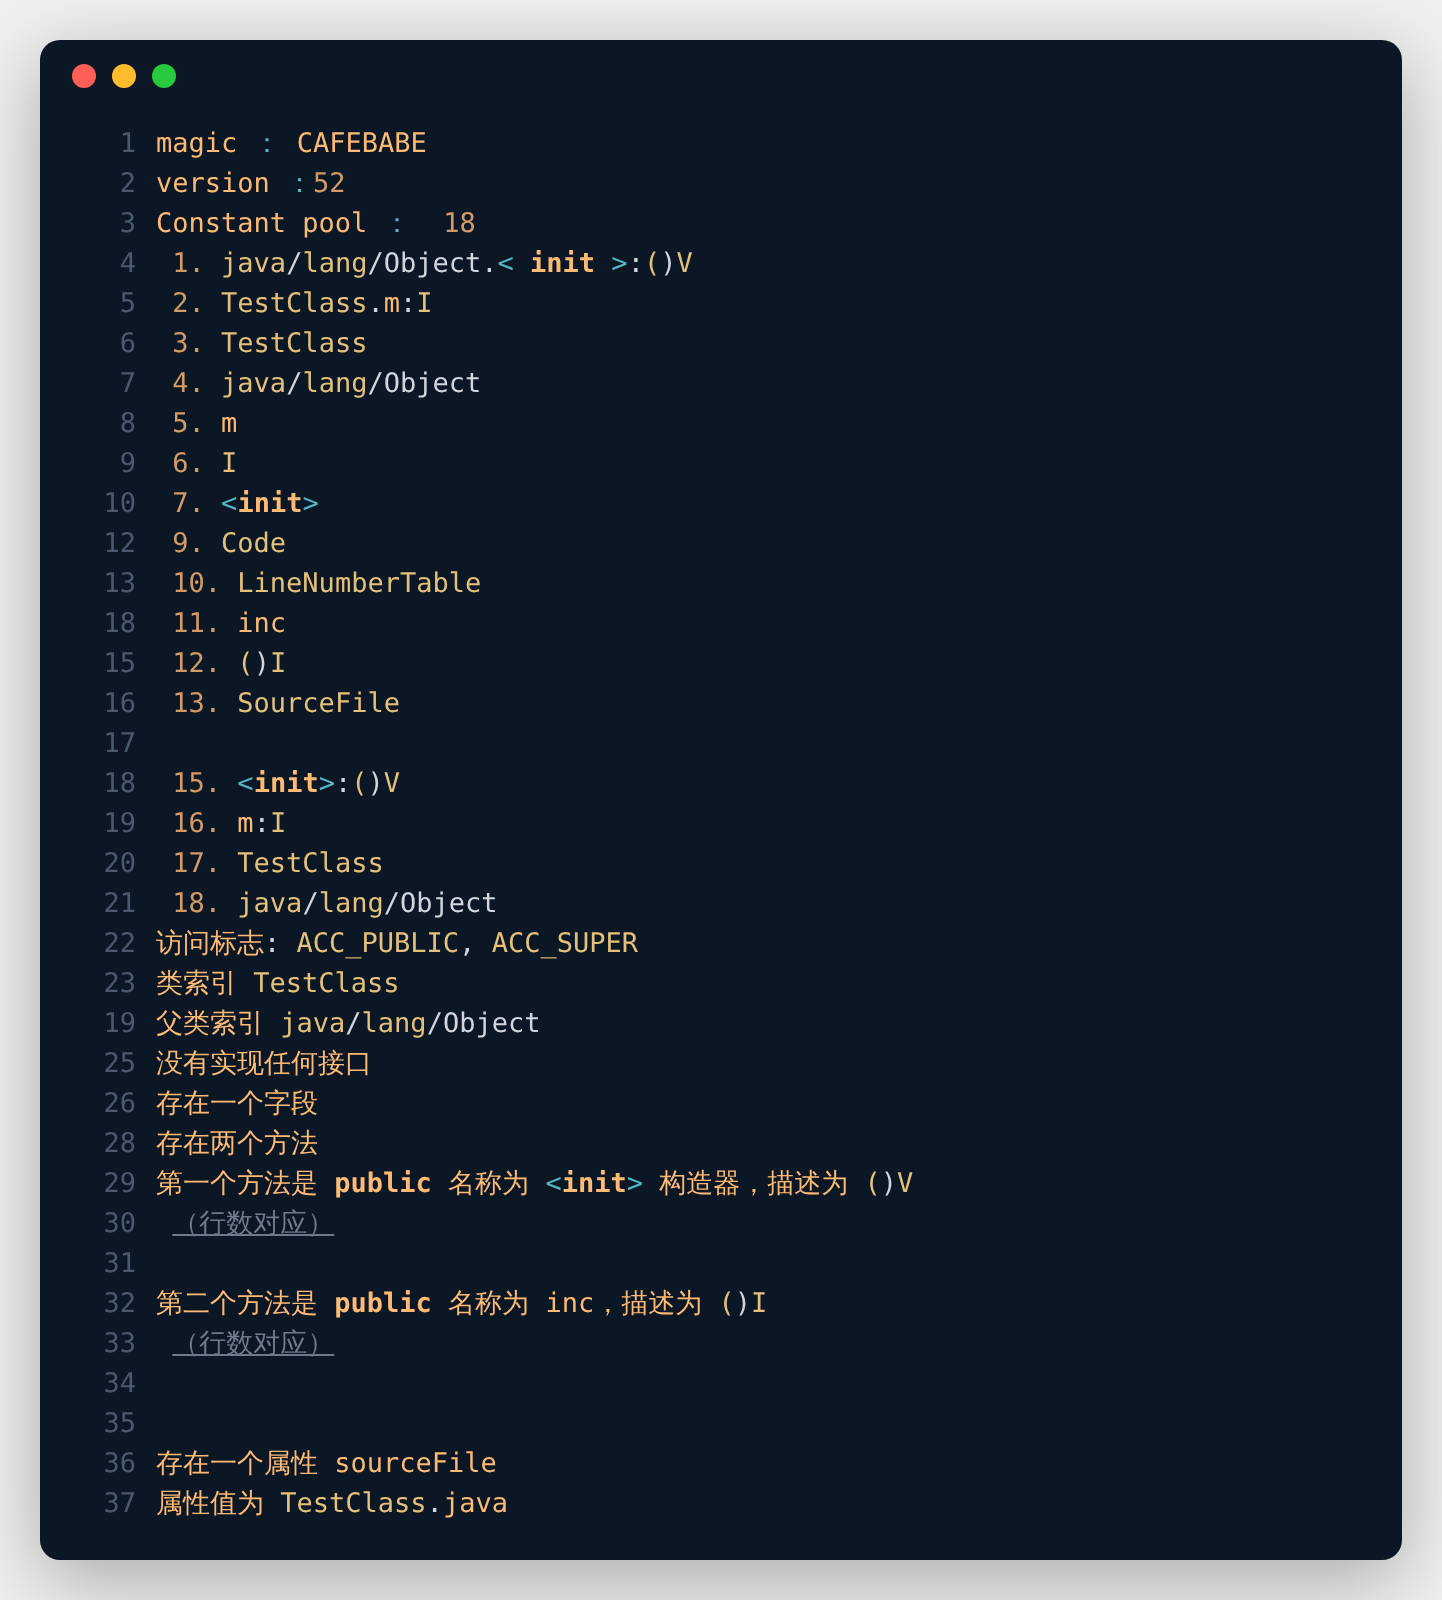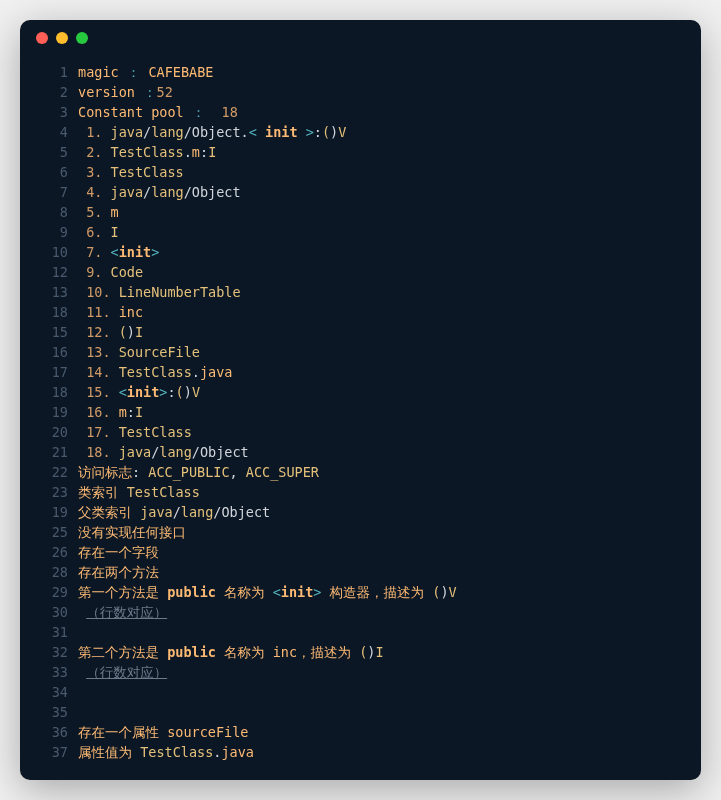--- a/index.html
+++ b/index.html
@@ -73,21 +73,21 @@
       <div class="line"><span class="ln">6</span><span><span class="c-white"> </span><span class="c-num">3.</span><span class="c-white"> </span><span class="c-yellow">TestClass</span></span></div>
       <div class="line"><span class="ln">7</span><span><span class="c-white"> </span><span class="c-num">4.</span><span class="c-white"> </span><span class="c-yellow">java</span><span class="c-white">/</span><span class="c-yellow">lang</span><span class="c-white">/Object</span></span></div>
       <div class="line"><span class="ln">8</span><span><span class="c-white"> </span><span class="c-num">5.</span><span class="c-white"> </span><span class="c-orange">m</span></span></div>
       <div class="line"><span class="ln">9</span><span><span class="c-white"> </span><span class="c-num">6.</span><span class="c-white"> </span><span class="c-yellow">I</span></span></div>
       <div class="line"><span class="ln">10</span><span><span class="c-white"> </span><span class="c-num">7.</span><span class="c-white"> </span><span class="c-teal">&lt;</span><span class="c-blue">init</span><span class="c-teal">&gt;</span></span></div>
       <div class="line"><span class="ln">12</span><span><span class="c-white"> </span><span class="c-num">9.</span><span class="c-white"> </span><span class="c-yellow">Code</span></span></div>
       <div class="line"><span class="ln">13</span><span><span class="c-white"> </span><span class="c-num">10.</span><span class="c-white"> </span><span class="c-yellow">LineNumberTable</span></span></div>
       <div class="line"><span class="ln">18</span><span><span class="c-white"> </span><span class="c-num">11.</span><span class="c-white"> </span><span class="c-orange">inc</span></span></div>
       <div class="line"><span class="ln">15</span><span><span class="c-white"> </span><span class="c-num">12.</span><span class="c-white"> </span><span class="c-yellow">(</span><span class="c-white">)</span><span class="c-yellow">I</span></span></div>
       <div class="line"><span class="ln">16</span><span><span class="c-white"> </span><span class="c-num">13.</span><span class="c-white"> </span><span class="c-yellow">SourceFile</span></span></div>
-      <div class="line"><span class="ln">17</span><span><span class="c-white"> </span><span class="c-num">14.</span><span class="c-white"> </span><span class="c-yellow">TestClass</span><span class="c-white">.</span><span class="c-orange">java</span></span></div>
+      <div class="line"><span class="ln">17</span></div>
       <div class="line"><span class="ln">18</span><span><span class="c-white"> </span><span class="c-num">15.</span><span class="c-white"> </span><span class="c-teal">&lt;</span><span class="c-blue">init</span><span class="c-teal">&gt;</span><span class="c-white">:</span><span class="c-yellow">(</span><span class="c-white">)</span><span class="c-yellow">V</span></span></div>
       <div class="line"><span class="ln">19</span><span><span class="c-white"> </span><span class="c-num">16.</span><span class="c-white"> </span><span class="c-orange">m</span><span class="c-white">:</span><span class="c-yellow">I</span></span></div>
       <div class="line"><span class="ln">20</span><span><span class="c-white"> </span><span class="c-num">17.</span><span class="c-white"> </span><span class="c-yellow">TestClass</span></span></div>
       <div class="line"><span class="ln">21</span><span><span class="c-white"> </span><span class="c-num">18.</span><span class="c-white"> </span><span class="c-yellow">java</span><span class="c-white">/</span><span class="c-yellow">lang</span><span class="c-white">/Object</span></span></div>
       <div class="line"><span class="ln">22</span><span><span class="c-orange">访问标志</span><span class="c-white">: </span><span class="c-yellow">ACC_PUBLIC</span><span class="c-white">, </span><span class="c-yellow">ACC_SUPER</span></span></div>
       <div class="line"><span class="ln">23</span><span><span class="c-orange">类索引 </span><span class="c-yellow">TestClass</span></span></div>
       <div class="line"><span class="ln">19</span><span><span class="c-orange">父类索引 </span><span class="c-yellow">java</span><span class="c-white">/</span><span class="c-yellow">lang</span><span class="c-white">/Object</span></span></div>
       <div class="line"><span class="ln">25</span><span><span class="c-orange">没有实现任何接口</span></span></div>
       <div class="line"><span class="ln">26</span><span><span class="c-orange">存在一个字段</span></span></div>
       <div class="line"><span class="ln">28</span><span><span class="c-orange">存在两个方法</span></span></div>

